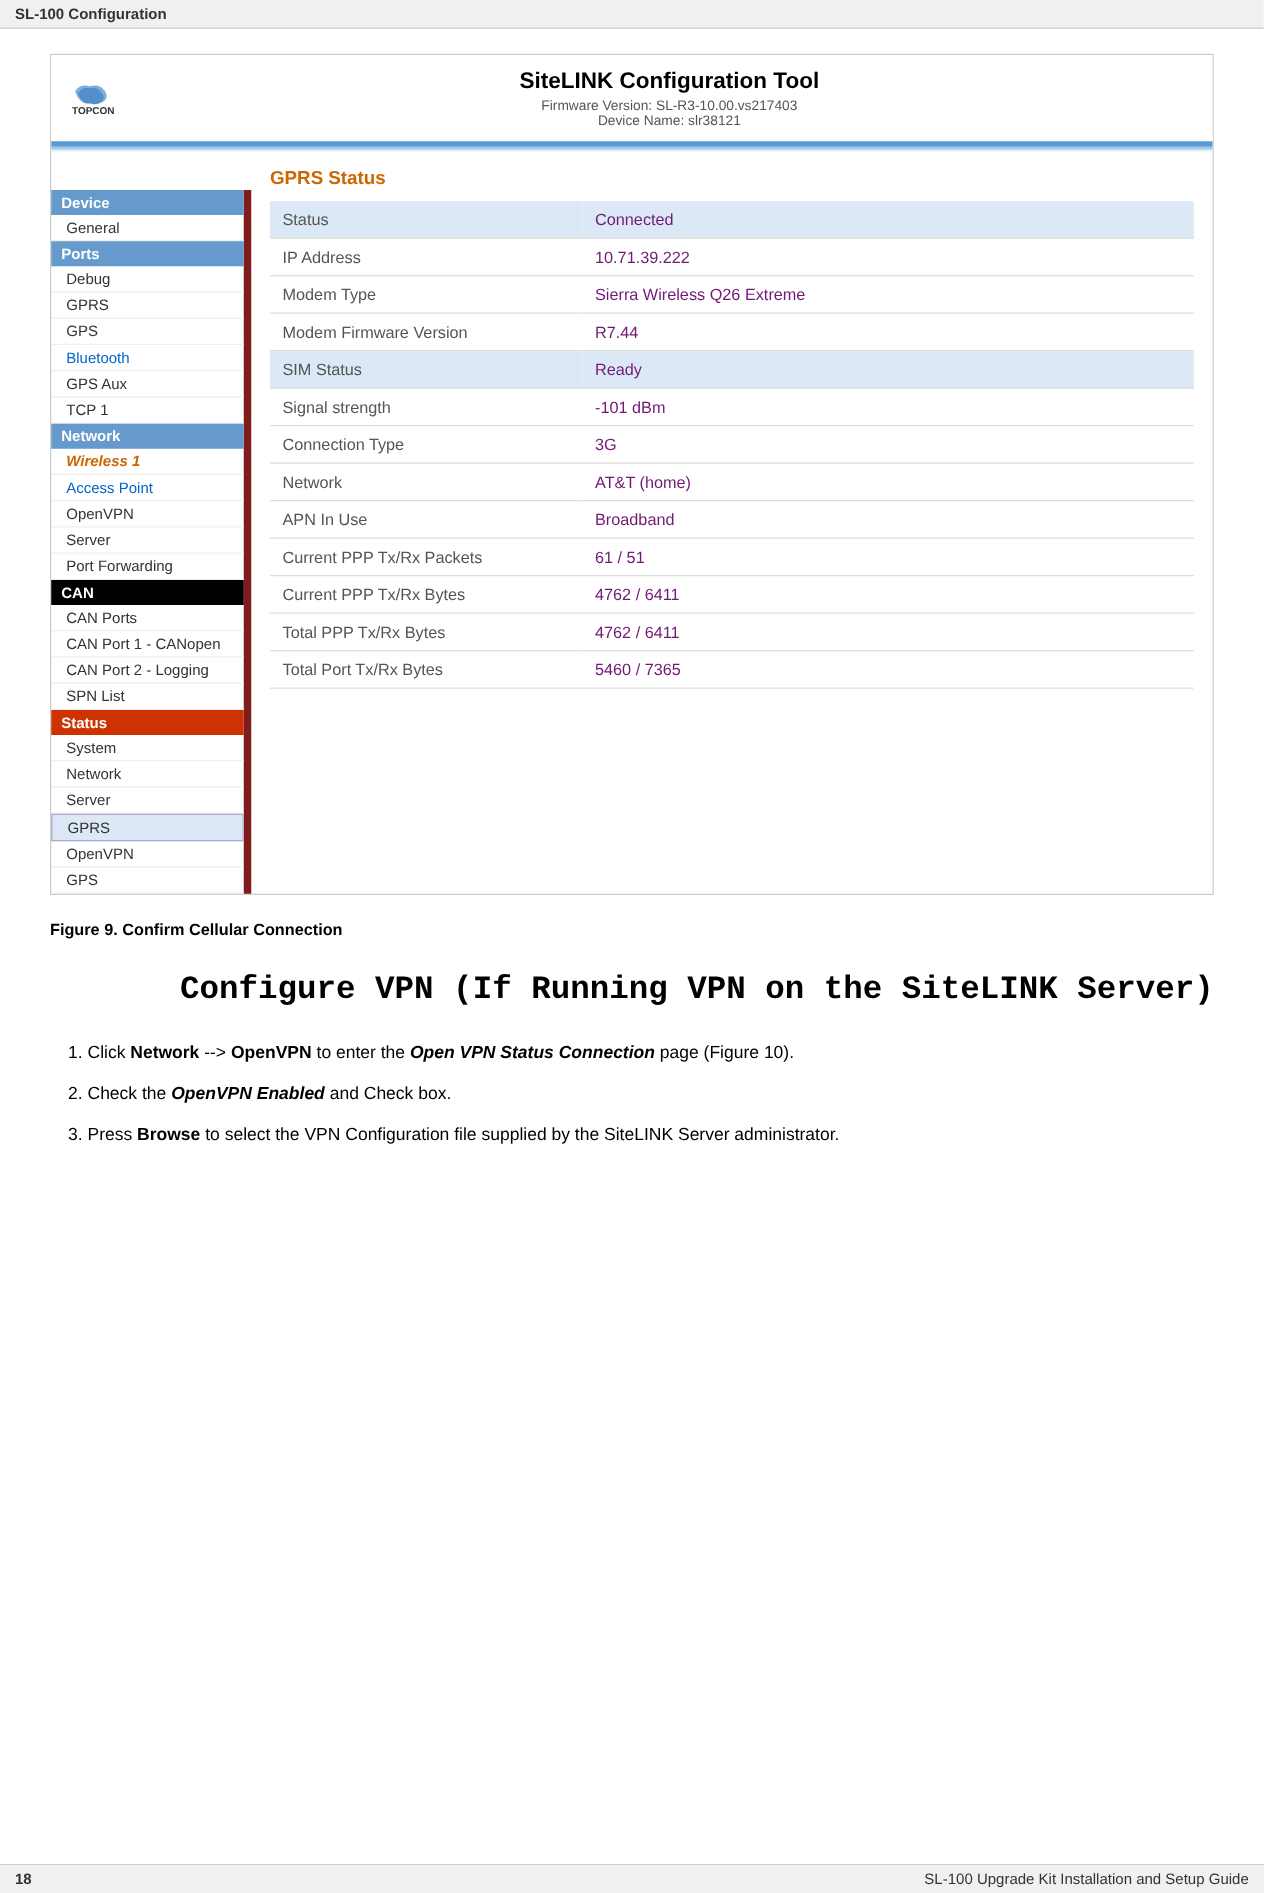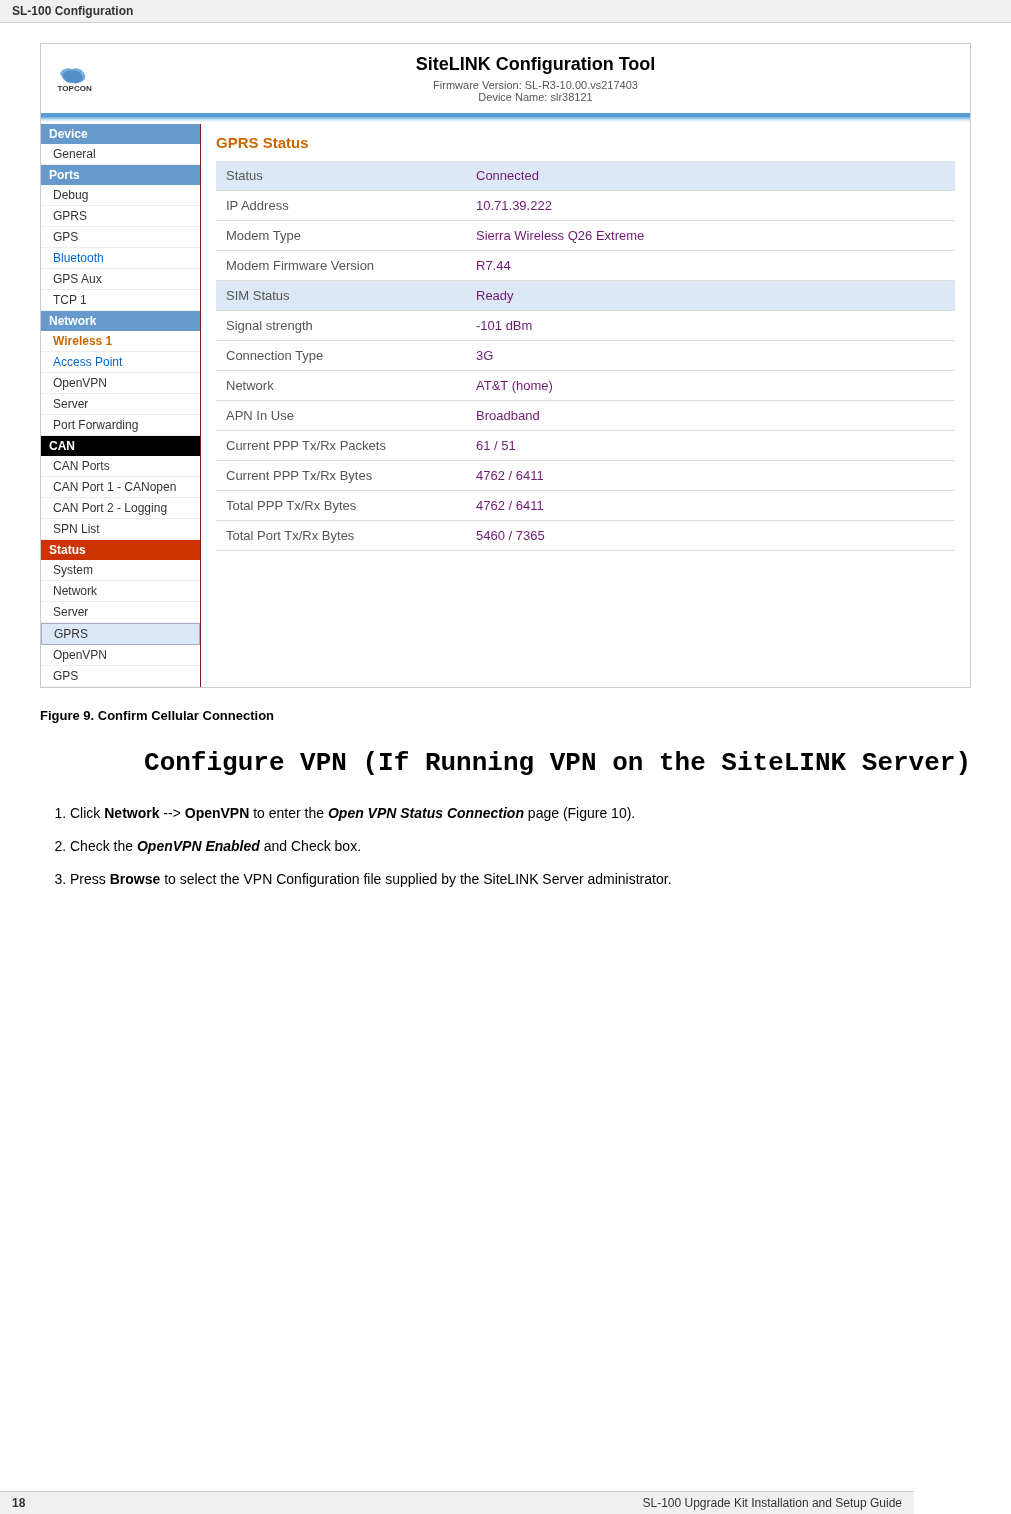--- a/index.html
+++ b/index.html
@@ -19,21 +19,21 @@
       padding: 4px 12px;
       font-size: 12px;
       font-weight: bold;
       color: #333;
     }
 
     
     .page-footer {
       position: fixed;
       bottom: 0;
-      width: 914px;
+      width: 1011px;
       border-top: 1px solid #ccc;
       background: #f0f0f0;
       padding: 4px 12px;
       display: flex;
       justify-content: space-between;
       font-size: 12px;
       color: #333;
     }
 
     .content-area {
@@ -106,42 +106,44 @@
     }
 
     .sitelink-body {
       display: flex;
     }
 
     
     .sidebar {
       width: 160px;
       flex-shrink: 0;
-      border-right: 1px solid #7f1d1d;
-      font-size: 12px;
+      border-right: 6px solid #7f1d1d;
+      font-size: 12px;
+      margin-top: 28px;
     }
 
     .sidebar-section-header {
       background: #6699cc;
       color: #fff;
       padding: 3px 8px;
       font-weight: bold;
       font-size: 12px;
     }
 
     .sidebar-item {
       padding: 3px 12px;
       color: #333;
       cursor: pointer;
       border-bottom: 1px solid #eee;
     }
 
     .sidebar-item.active {
       color: #cc6600;
       font-weight: bold;
+      font-style: italic;
     }
 
     .sidebar-item.blue {
       color: #0066cc;
     }
 
     .sidebar-section-header.network { background: #6699cc; }
     .sidebar-section-header.can { background: #000000; }
     .sidebar-section-header.status { background: #cc3300; color: #fff; }
 

